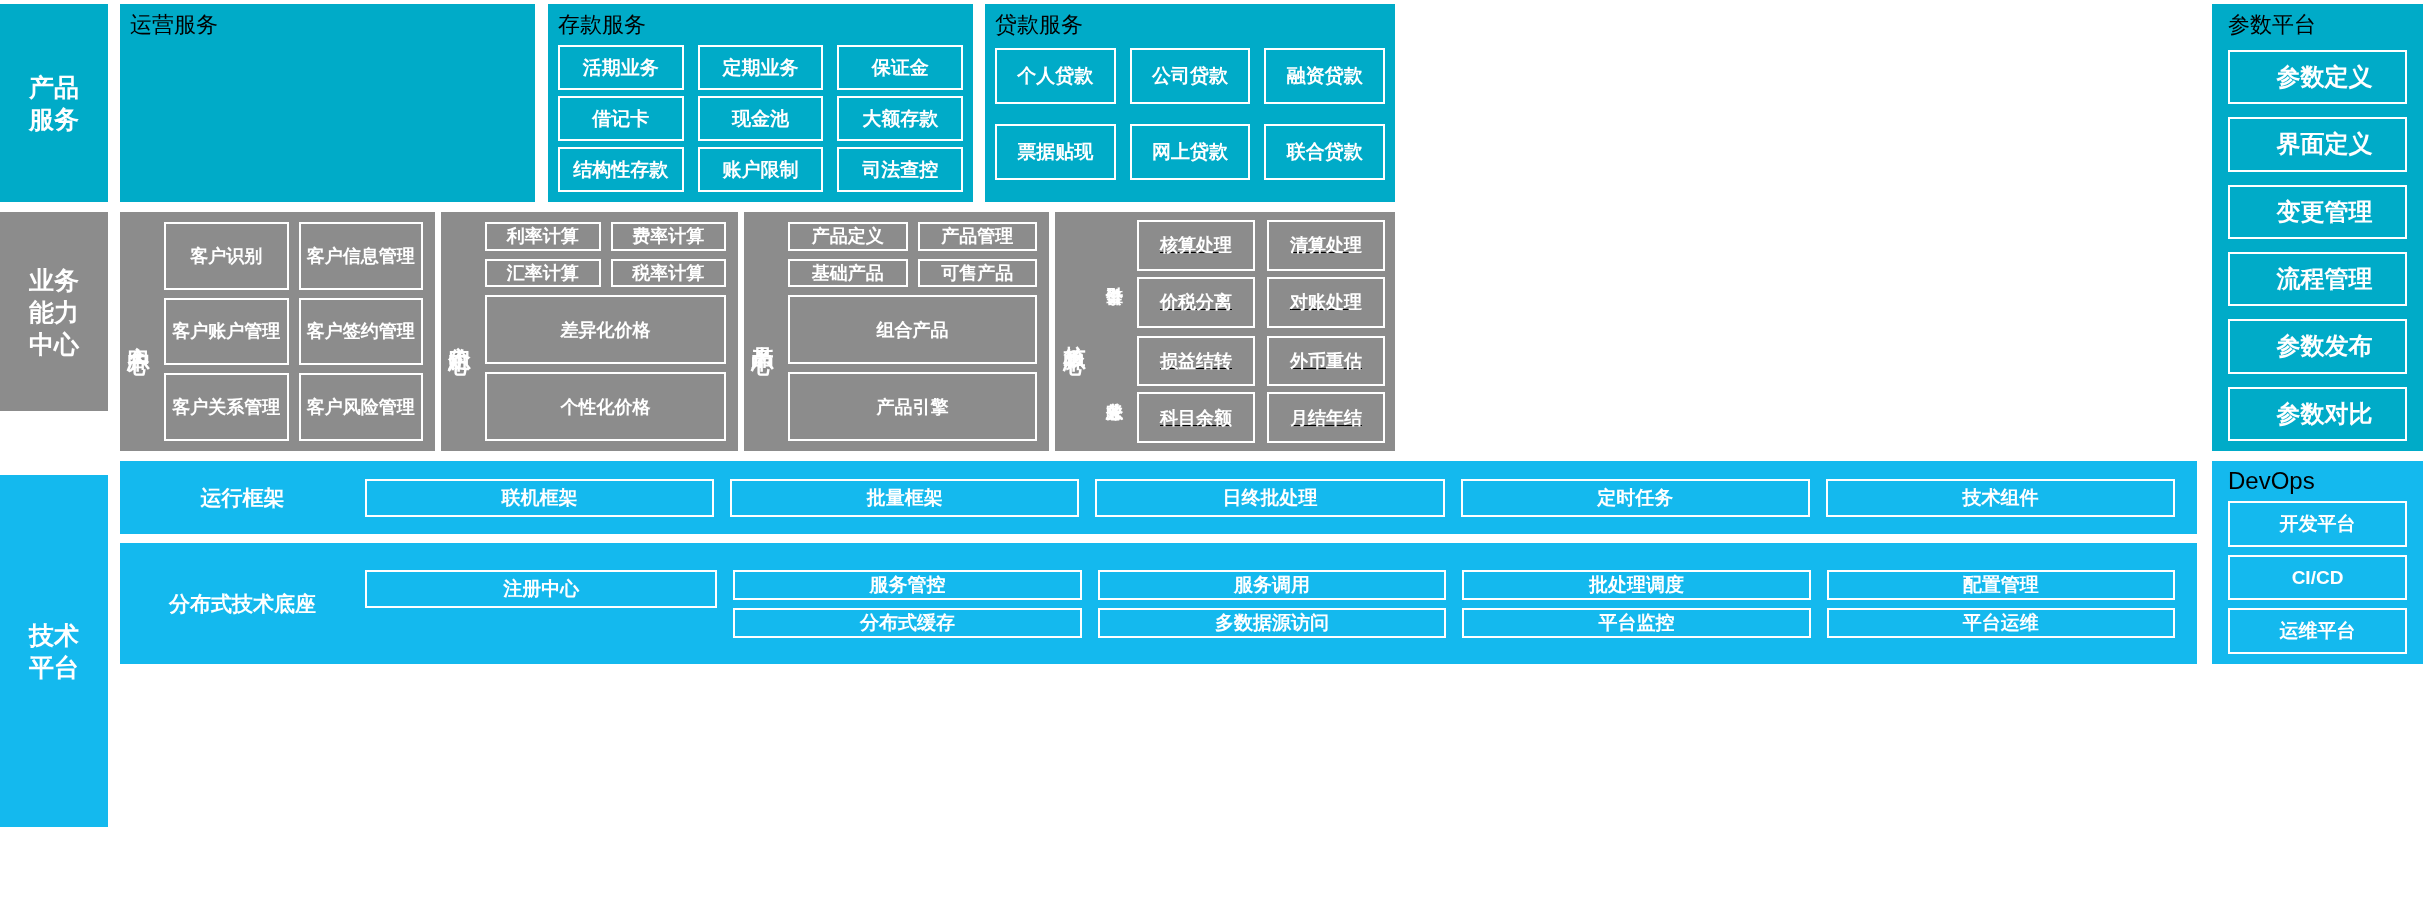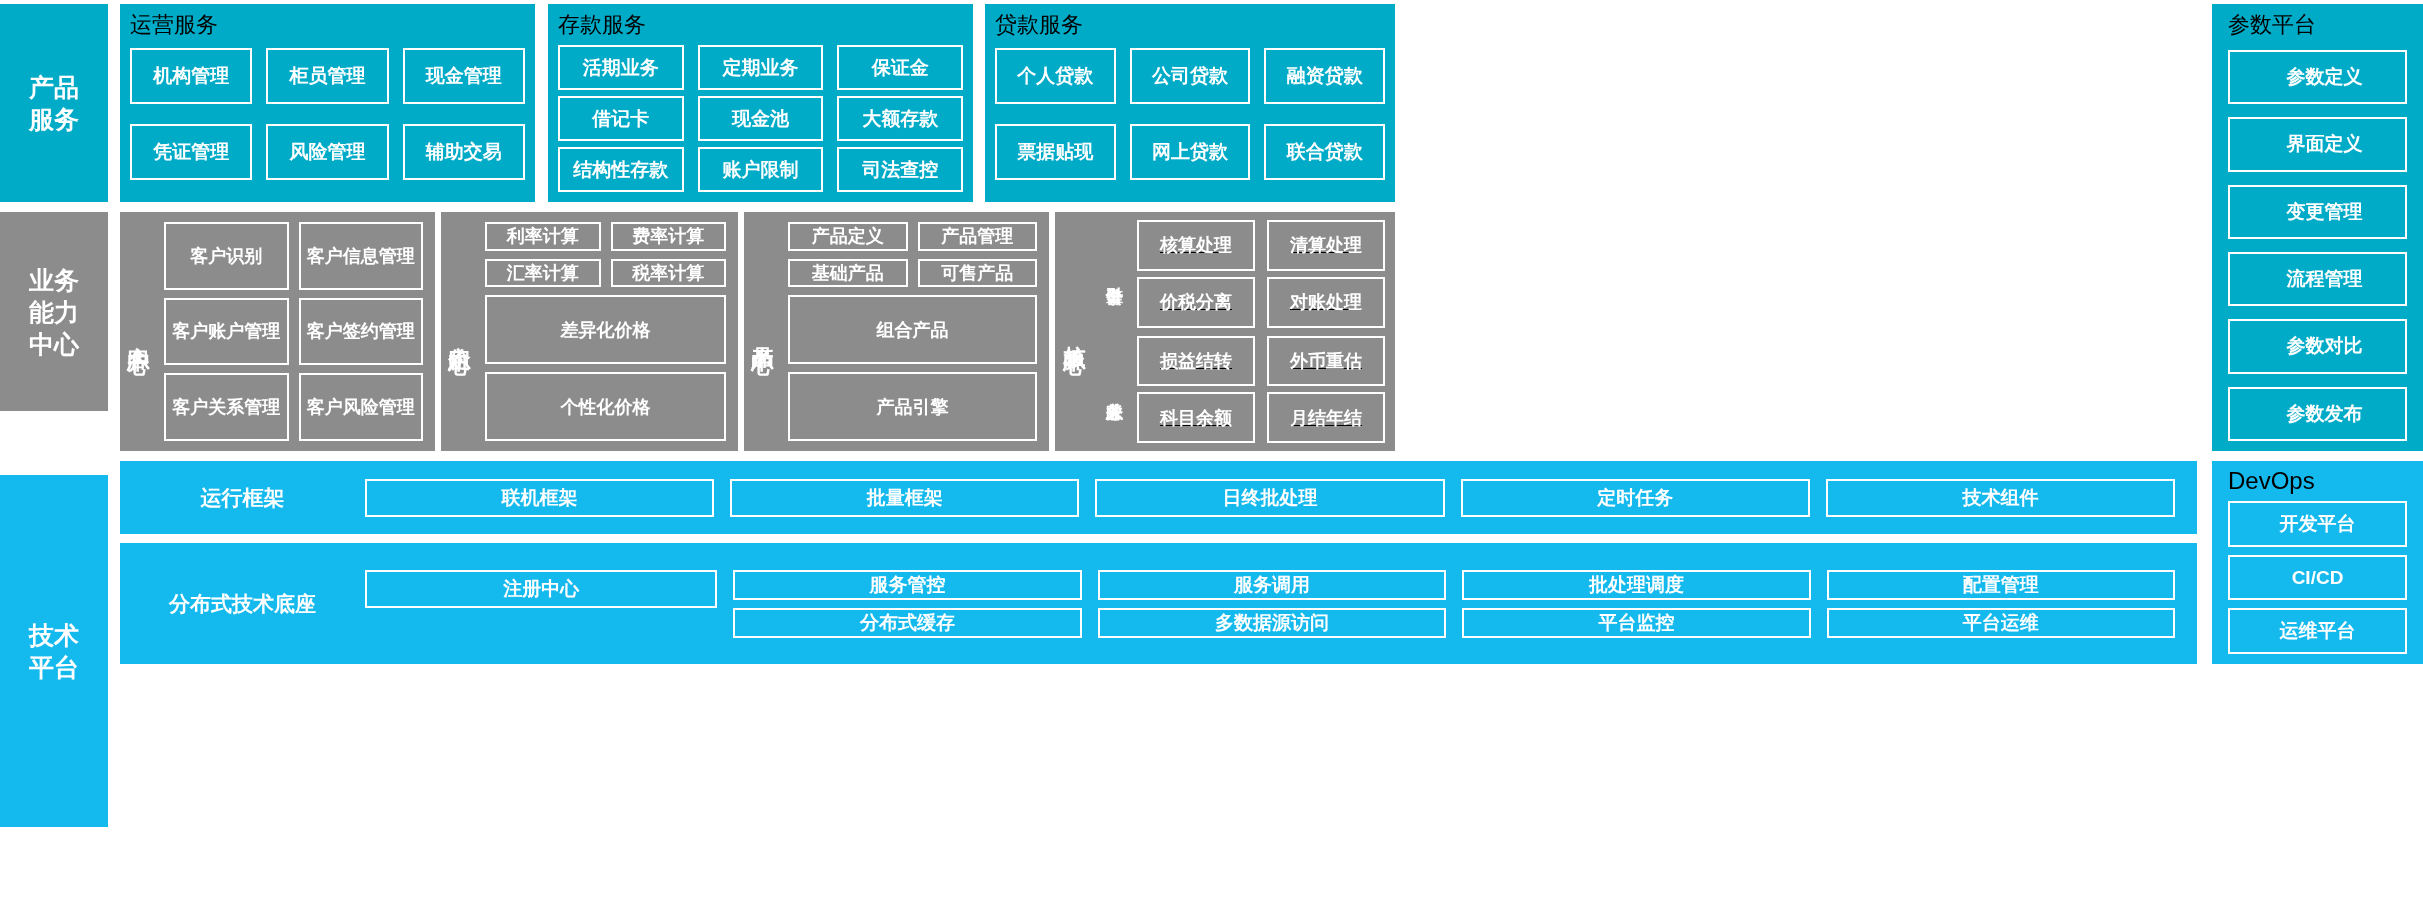--- a/index.html
+++ b/index.html
@@ -86,21 +86,21 @@
   #svc-dep .svc-title { margin-bottom: 5px; }
 
   
   #svc-ops .svc-grid, #svc-loan .svc-grid { grid-template-rows: repeat(2, 1fr); gap: 20px 14px; padding-bottom: 12px; }
 
   
   #param-col { left: 2212px; top: 4px; width: 211px; height: 447px; }
   #param-col .svc-inner { padding: 6px 16px 10px 16px; }
   #param-col .svc-title { font-size: 22px; margin-bottom: 10px; }
   #param-col .pgrid { display: flex; flex-direction: column; gap: 13px; flex: 1; }
-  #param-col .cell { font-size: 19px; flex: 1; padding-left: 14px; }
+  #param-col .cell { font-size: 24px; flex: 1; padding-left: 14px; }
 
   
   #row2-rail { left: 0; top: 212px; width: 108px; height: 199px; font-size: 25px; }
 
   .ctr { position: absolute; top: 212px; height: 239px; display: flex; }
   #ctr-cust  { left: 120px;  width: 315px; }
   #ctr-price { left: 441px;  width: 297px; }
   #ctr-prod  { left: 744px;  width: 305px; }
   #ctr-acct  { left: 1055px; width: 340px; }
 
@@ -147,28 +147,20 @@
 <div class="canvas">
 
   <div class="rail teal" id="row1-rail">
     <span class="rail-txt">产品
 服务</span>
   </div>
 
   <div class="group teal" id="svc-ops">
     <div class="svc-inner">
       <div class="svc-title">运营服务</div>
-      <div class="svc-grid">
-        <div class="cell">机构管理</div>
-        <div class="cell">柜员管理</div>
-        <div class="cell">现金管理</div>
-        <div class="cell">凭证管理</div>
-        <div class="cell">风险管理</div>
-        <div class="cell">辅助交易</div>
-      </div>
     </div>
   </div>
 
   <div class="group teal" id="svc-dep">
     <div class="svc-inner">
       <div class="svc-title">存款服务</div>
       <div class="svc-grid">
         <div class="cell">活期业务</div>
         <div class="cell">定期业务</div>
         <div class="cell">保证金</div>
@@ -197,22 +189,22 @@
   </div>
 
   <div class="group teal" id="param-col">
     <div class="svc-inner">
       <div class="svc-title">参数平台</div>
       <div class="pgrid">
         <div class="cell">参数定义</div>
         <div class="cell">界面定义</div>
         <div class="cell">变更管理</div>
         <div class="cell">流程管理</div>
+        <div class="cell">参数发布</div>
         <div class="cell">参数对比</div>
-        <div class="cell">参数发布</div>
       </div>
     </div>
   </div>
 
   <div class="rail gray" id="row2-rail">
     <span class="rail-txt" style="white-space:pre-line;">业务
 能力
 中心</span>
   </div>
 

